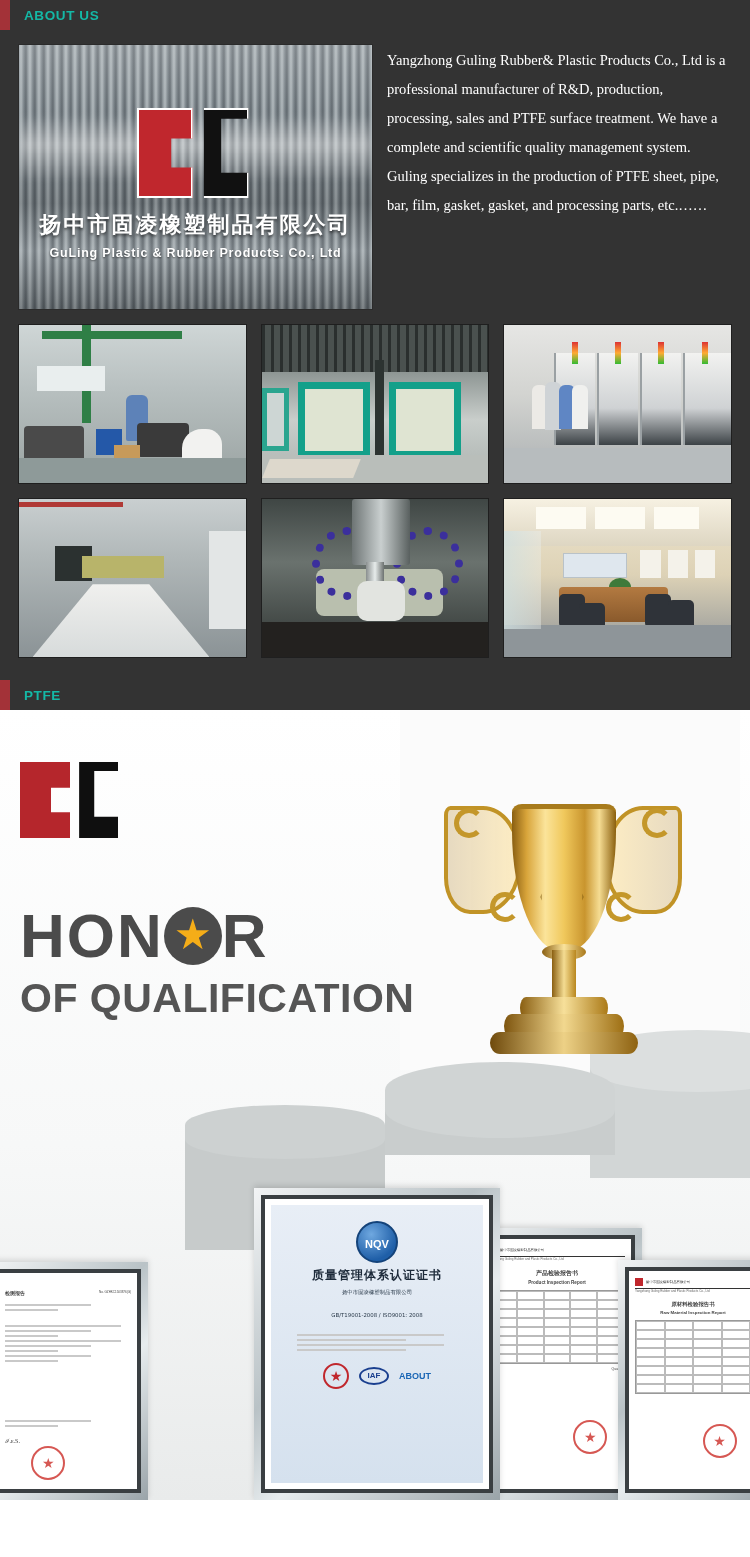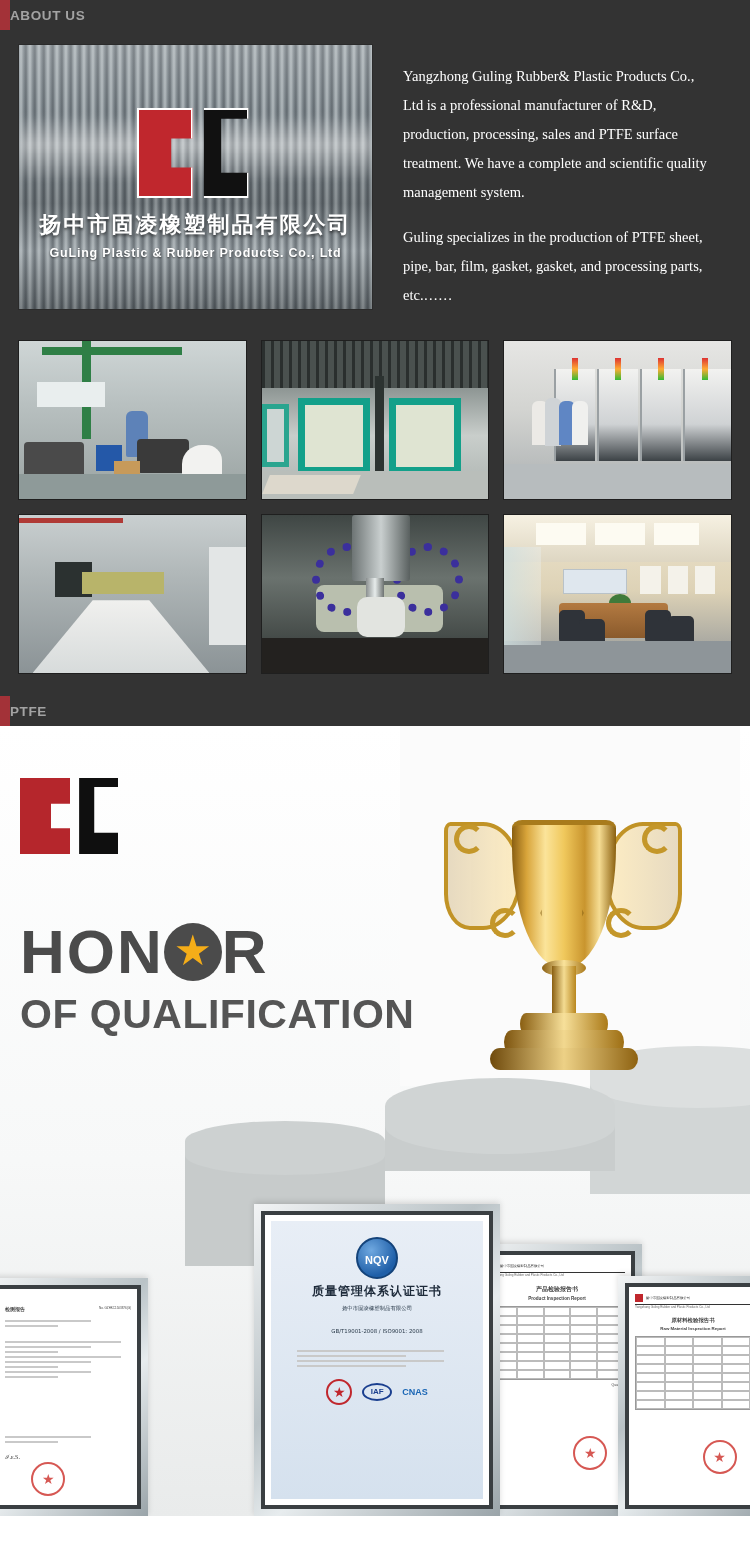--- a/index.html
+++ b/index.html
@@ -11,22 +11,22 @@
 
   
   .sec-header{
     position:relative; height:30px; background:#333333;
     display:flex; align-items:center;
   }
   .sec-header .accent{
     width:10px; height:30px; background:#a33238; flex:0 0 10px;
   }
   .sec-header .sec-title{
-    color:#a3a3a3; font-size:13.5px; font-weight:bold;
-    letter-spacing:.6px; 
+    color:#14b8a6; font-size:13.5px; font-weight:bold;
+    letter-spacing:.6px; padding-left:14px;
   }
 
   
   .about-body{ background:#333333; padding:14px 18px 22px 18px; }
   .about-top{ display:flex; gap:14px; }
 
   .sign{
     width:355px; height:266px; position:relative; overflow:hidden;
     background:#6f767a; flex:0 0 355px;
     border:1px solid #2b2b2b;
@@ -66,21 +66,21 @@
   }
   .sign .en{
     color:#fff; font-size:12.5px; font-weight:bold; letter-spacing:.8px;
     margin-top:6px; text-shadow:0 1px 2px rgba(0,0,0,.55);
   }
 
   .about-text{
     flex:1; color:#ffffff; font-family:"Liberation Serif", serif;
     font-size:14.5px; line-height:29px; padding-top:2px;
   }
-  .about-text p{ margin:16px; }
+  .about-text p{ margin:0; }
 
   
   .photo-grid{
     margin-top:14px; display:grid; grid-template-columns:repeat(3,1fr);
     gap:14px;
   }
   .photo{
     height:160px; position:relative; overflow:hidden;
     border:1px solid #1f1f1f; background:#585858;
   }
@@ -519,21 +519,21 @@
           <div class="cn-sub" style="margin-top:16px">GB/T19001-2008 / ISO9001: 2008</div>
           <div class="tiny-lines" style="margin:16px 18px 0 18px">
             <i class="l"></i>
                 <i class="m"></i>
                 <i class="l"></i>
                 <i class="m"></i>
           </div>
           <div class="seals">
             <span class="seal-red">★</span>
             <span class="iaf">IAF</span>
-            <span class="cnas">CNAS</span>
+            <span class="cnas">ABOUT</span>
           </div>
         </div>
       </div>
         </div>
     </div>
 
     <div class="frame f4">
       <div class="mat">
           <div class="page">
         <div class="rep-head">

